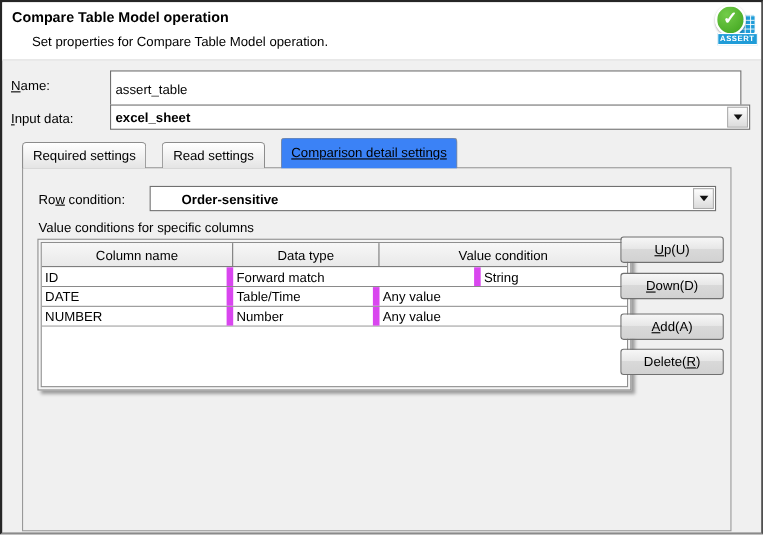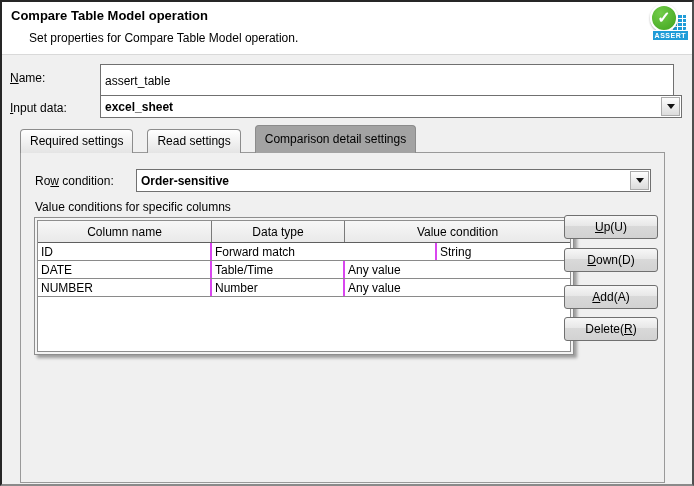--- a/index.html
+++ b/index.html
@@ -51,46 +51,46 @@
     display:flex; align-items:center; justify-content:center; }
   .tri { width:0; height:0; border-left:4px solid transparent;
     border-right:4px solid transparent; border-top:5px solid #111; }
 
   
   .tabs { position:absolute; left:18px; top:124px; height:27px;
     display:flex; align-items:flex-end; z-index:3; }
   .tab { height:23px; line-height:22px; padding:0 9px; margin-right:14px;
     background:linear-gradient(#ffffff,#e4e4e4); border:1px solid #8c8c8c;
     border-bottom:none; border-radius:4px 4px 0 0; white-space:nowrap; }
-  .tab.active { height:27px; line-height:26px; background:#a3a3a3;
-    position:relative; z-index:4; }
+  .tab.active { height:27px; line-height:26px; background:#3b82f6;
+    position:relative; z-index:4;text-decoration:underline; }
 
   
   .panel { position:absolute; left:18px; top:150px; width:645px; height:331px;
     border:1px solid #999; background:var(--window_bg,#f0f0f0); box-sizing:border-box; }
   .lbl-rowcond { left:14px; top:21px; }
-  .combo-rowcond { left:115px; top:16px; width:515px; height:23px; }
+  .combo-rowcond { left:115px; top:16px; width:515px; height:23px;padding-left:24px; }
   .lbl-section { left:14px; top:47px; }
 
   
   .table-outer { position:absolute; left:13px; top:64px; width:540px; height:138px;
     border:1px solid #8e8e8e; background:#f4f4f4; padding:2px; box-sizing:border-box;
     box-shadow:3px 3px 3px rgba(0,0,0,0.35); }
   .table-grid { width:100%; height:100%; border:1px solid #8e8e8e; background:#fff;
     box-sizing:border-box; display:flex; flex-direction:column; overflow:hidden; }
   .thead { display:flex; flex:0 0 21px; height:21px;
     background:linear-gradient(#f7f7f7,#e9e9e9); border-bottom:1px solid #5f5f5f; }
   .th { display:flex; align-items:center; justify-content:center;
     border-right:1px solid #7a7a7a; box-sizing:border-box; }
   .th:last-child { border-right:none; }
   .c1 { width:174px; } .c2 { width:133px; } .c3 { flex:1; }
   .tr { display:flex; flex:0 0 17px; height:17px; background:#fff;
     border-bottom:1px solid #8a8a8a; }
   .td { display:flex; align-items:center; padding-left:3px;
-    border-right:2px solid #d946ef; box-sizing:border-box; white-space:nowrap; }
+    border-right:6px solid #d946ef; box-sizing:border-box; white-space:nowrap; }
   .td:last-child { border-right:none; }
   .tbody-empty { flex:1; background:#fff; }
 
   
   .pbtn { position:absolute; left:543px; width:94px; height:24px;
     background:linear-gradient(#f7f7f7,#e7e7e7 45%,#d9d9d9 46%,#d2d2d2);
     border:1px solid #707070; border-radius:3px; font:inherit; color:#000;
     text-align:center; line-height:22px; box-sizing:border-box; padding:0; }
   .btn-up { top:62px; } .btn-down { top:95px; } .btn-add { top:132px; } .btn-del { top:164px;text-align:center; }
 </style>

